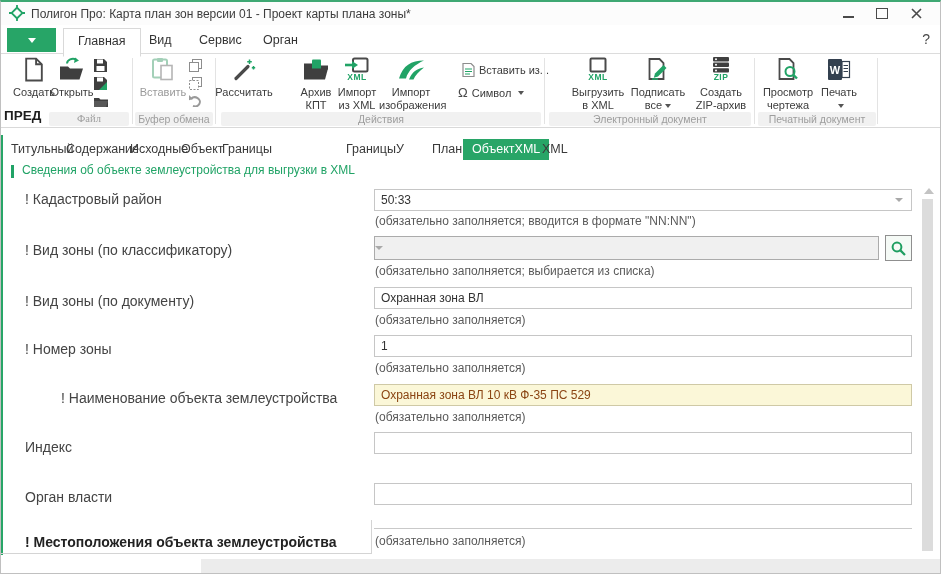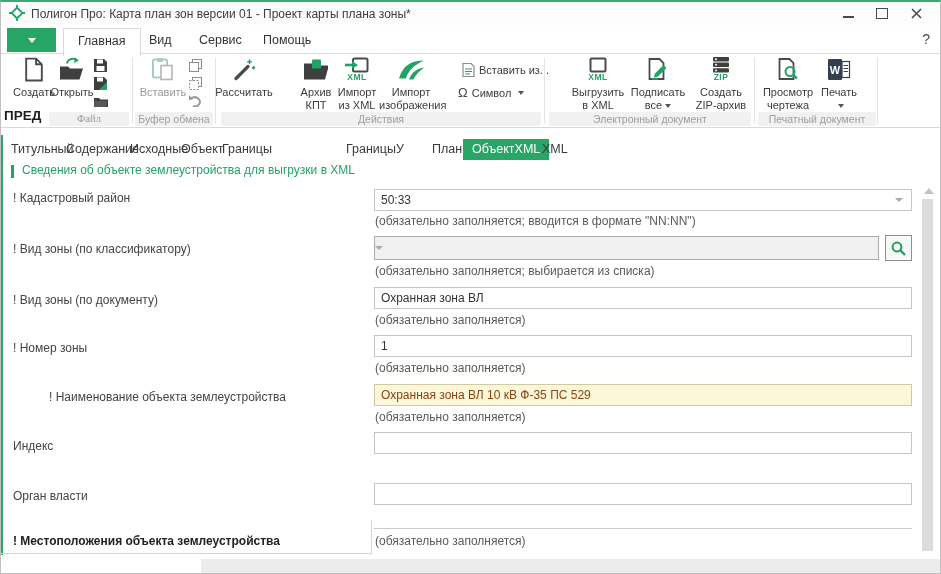--- a/index.html
+++ b/index.html
@@ -35,21 +35,21 @@
   .glabel{position:absolute;top:58px;height:14px;line-height:14px;background:#f1f1f1;color:#9d9d9d;font-size:10.5px;text-align:center;border-radius:2px;white-space:nowrap;overflow:hidden;}
   .pred{position:absolute;left:3px;top:54px;font-size:13.5px;font-weight:bold;color:#1e1e1e;}
   
   .doctabs{position:absolute;left:0;top:134px;width:100%;height:26px;}
   .dtab{position:absolute;top:3px;height:21px;line-height:21px;font-size:12.5px;color:#3a3a3a;white-space:nowrap;}
   .dtab.active{background:#28a567;color:#fff;padding:0 9px;}
   .green-edge{position:absolute;left:0;top:133px;width:2px;height:420px;background:#28a567;}
   .section-bar{position:absolute;left:10px;top:163px;width:3px;height:13px;background:#21a366;}
   .section-title{position:absolute;left:21px;top:161px;font-size:12px;color:#21a366;white-space:nowrap;}
   
-  .flabel{position:absolute;left:12px;font-size:12px;color:#444;white-space:nowrap;text-align:center;}
+  .flabel{position:absolute;left:24px;font-size:14px;color:#444;white-space:nowrap;text-align:center;}
   .flabel.bold{font-weight:bold;color:#222;}
   .fhint{position:absolute;left:374px;font-size:12px;color:#5a5a5a;white-space:nowrap;}
   .combo{position:absolute;left:373px;width:538px;height:22px;background:#fff;border:1px solid #c6c6c6;box-sizing:border-box;display:flex;align-items:center;}
   .combo .val{font-size:12px;color:#333;padding-left:6px;white-space:nowrap;overflow:hidden;flex:1;}
   .combo .chev{width:0;height:0;border-left:4px solid transparent;border-right:4px solid transparent;border-top:4px solid #a9a9a9;margin-right:8px;}
   .combo.gray{background:#f0f0f0;border-color:#ababab;height:24px;width:505px;}
   .ffield{position:absolute;left:373px;width:538px;height:22px;border:1px solid #c6c6c6;background:#fff;
           font-size:12px;color:#333;padding:0 6px;box-sizing:border-box;font-family:"Liberation Sans",sans-serif;outline:none;}
   .ffield.highlight{background:#fbf7d8;border-color:#cfc9a6;color:#8b4513;}
   .search-btn{position:absolute;left:884px;top:233px;width:27px;height:26px;background:#f5faf6;border:1px solid #8f8f8f;
@@ -88,21 +88,21 @@
     </span>
   </div>
 
   <div class="menubar">
     <span class="app-btn">
         <span class="caret-w"></span>
       </span>
     <span class="mtab active" style="left:62px;">Главная</span>
     <span class="mtab" style="left:134px;">Вид</span>
     <span class="mtab" style="left:184px;">Сервис</span>
-    <span class="mtab" style="left:248px;">Помощь</span>
+    <span class="mtab" style="left:248px;">Орган</span>
     <span class="help-q">?</span>
   </div>
 
   <div class="ribbon">
 
     <div class="rbtn" style="left:8px;width:50px;">
       <span class="ricon">
         <svg width="22" height="25" viewBox="0 0 20 24">
             <path d="M2.5 1.5h9.5l5.5 5.5v15.5H2.5z" fill="#fff" stroke="#4a4a4a" stroke-width="1.8"></path>
             <path d="M12 1.5V7h5.5" fill="none" stroke="#4a4a4a" stroke-width="1.8"></path>

